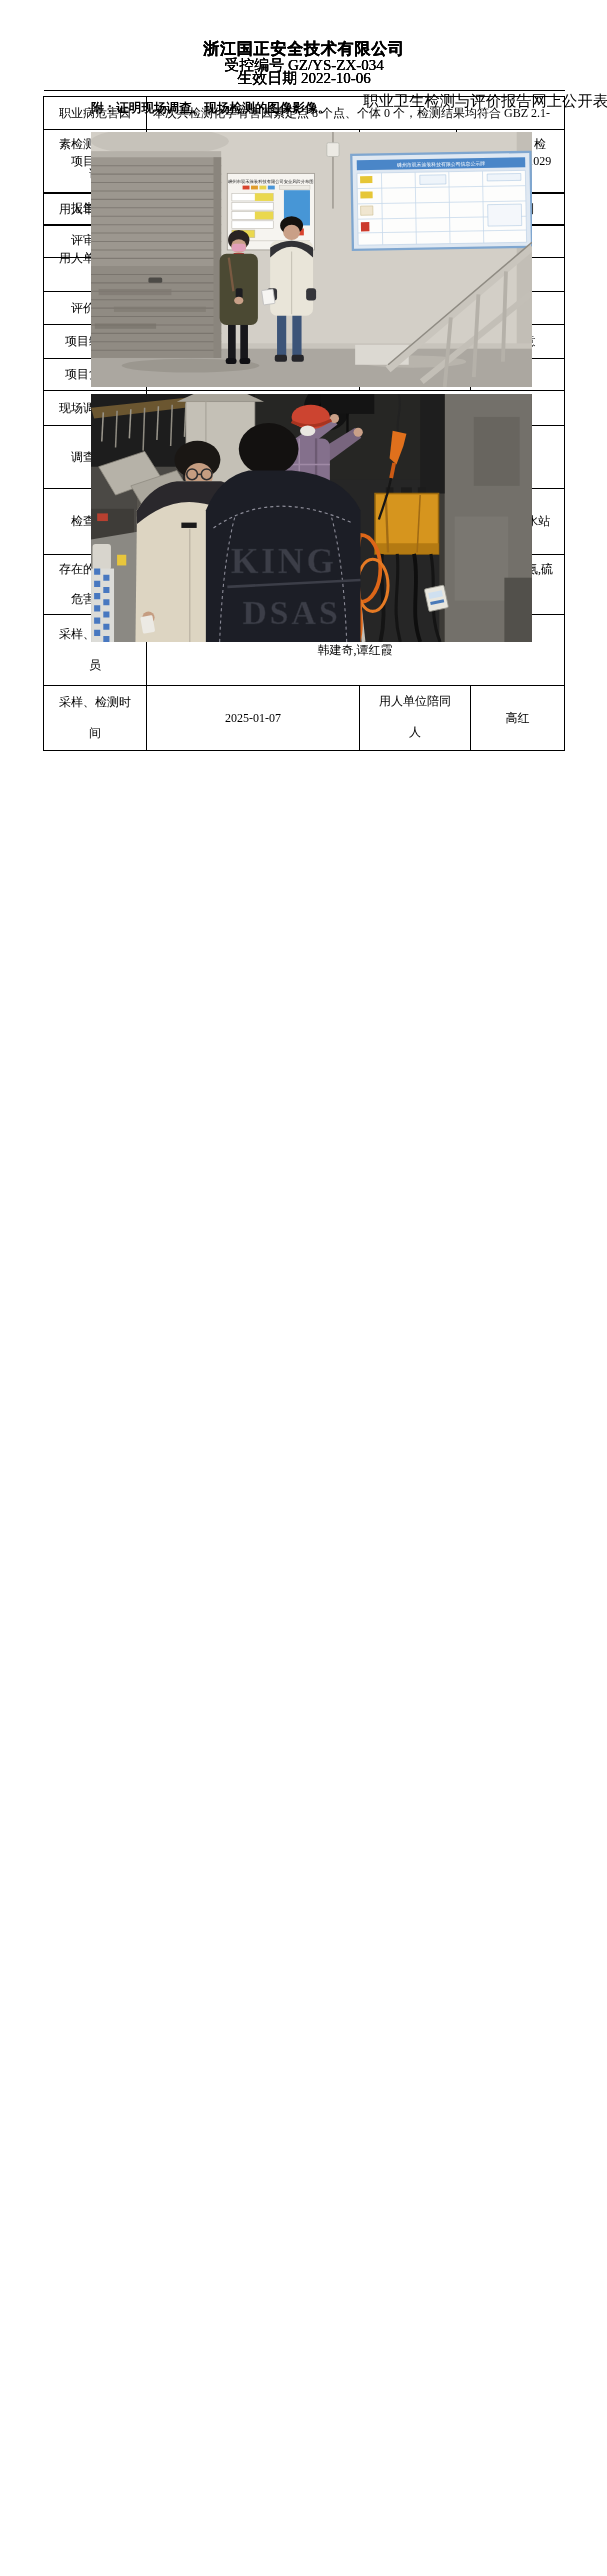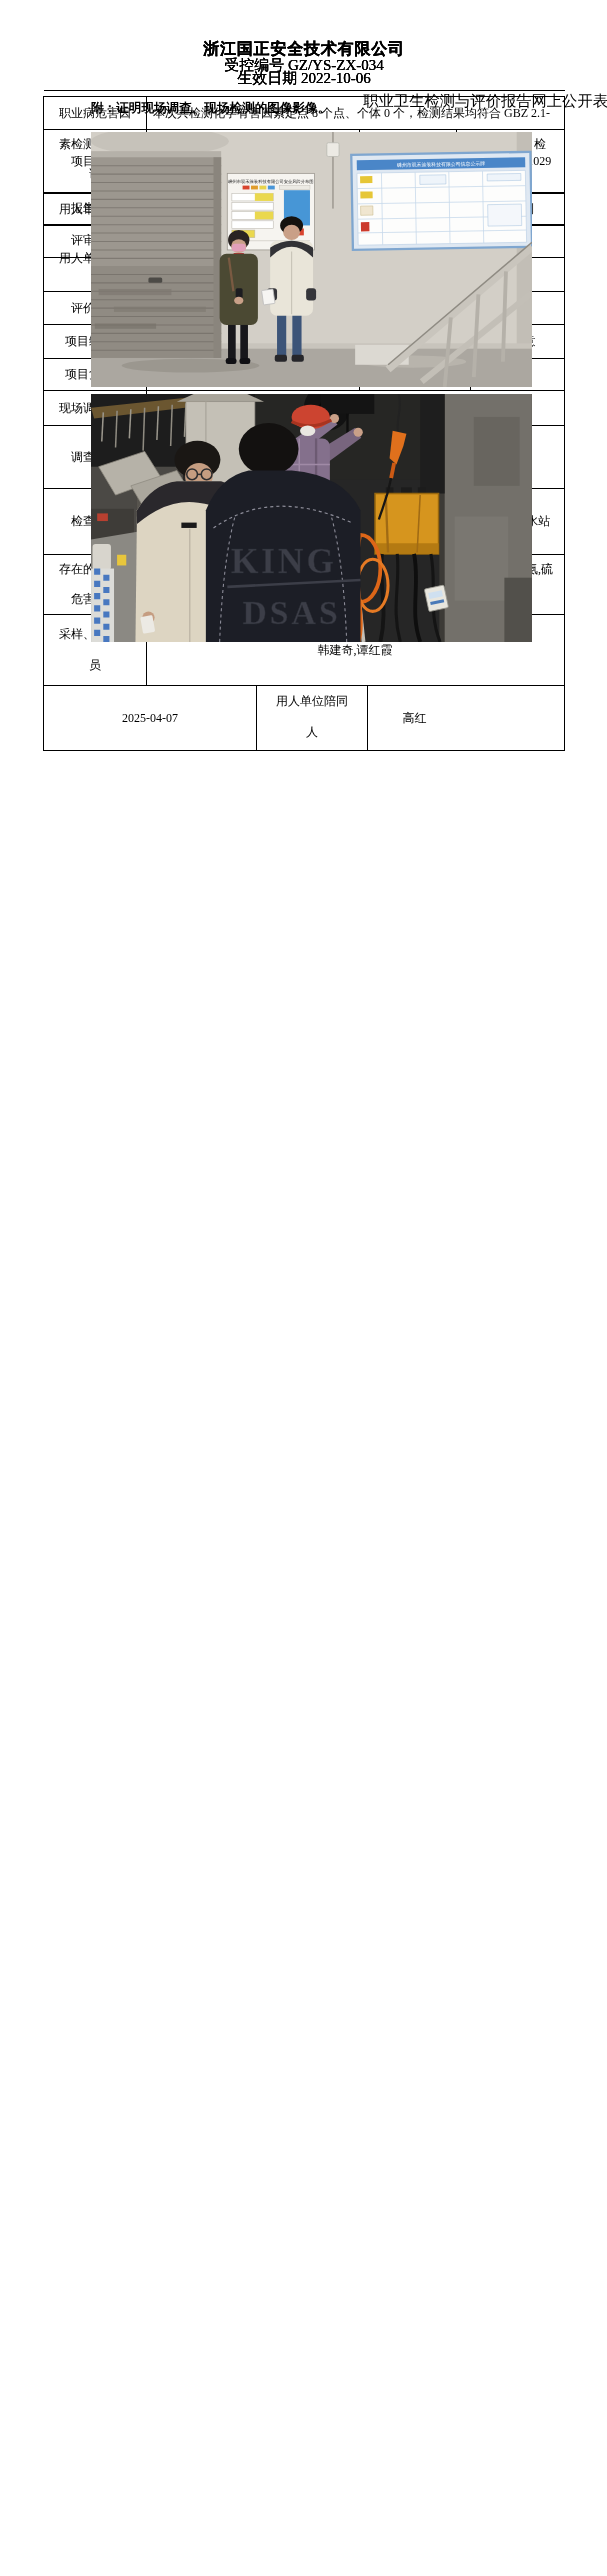--- a/index.html
+++ b/index.html
@@ -98,21 +98,22 @@
       </div>
       <div class="trow" style="height:59px">
         <div class="cell c1">存在的职业病危害因素</div>
         <div class="cell cspan">其他粉尘（树脂粉尘）（总尘）,其他粉尘（金属粉尘）（总尘）,噪声,氨,硫化氢</div>
       </div>
       <div class="trow" style="height:70px">
         <div class="cell c1">采样、检测人员</div>
         <div class="cell cspan">韩建奇,谭红霞</div>
       </div>
       <div class="trow grpB" style="height:64px">
-        <div class="cell c2">2025-04-07</div>
+        <div class="cell c1">采样、检测时间</div>
+        <div class="cell c2">2025-01-07</div>
         <div class="cell c3">用人单位陪同人</div>
         <div class="cell c4">高红</div>
       </div>
     </div>
   </div>
 
   <div class="page" id="page2">
     <div class="doc-header">
       <div class="company">浙江国正安全技术有限公司</div>
       <div class="meta">受控编号 GZ/YS-ZX-034</div>

